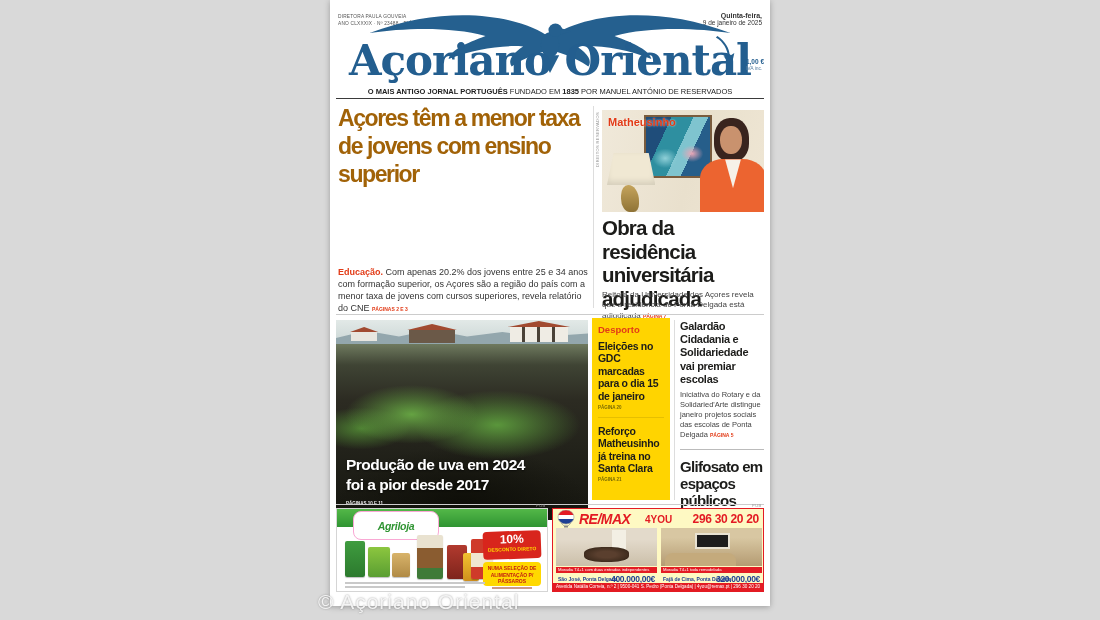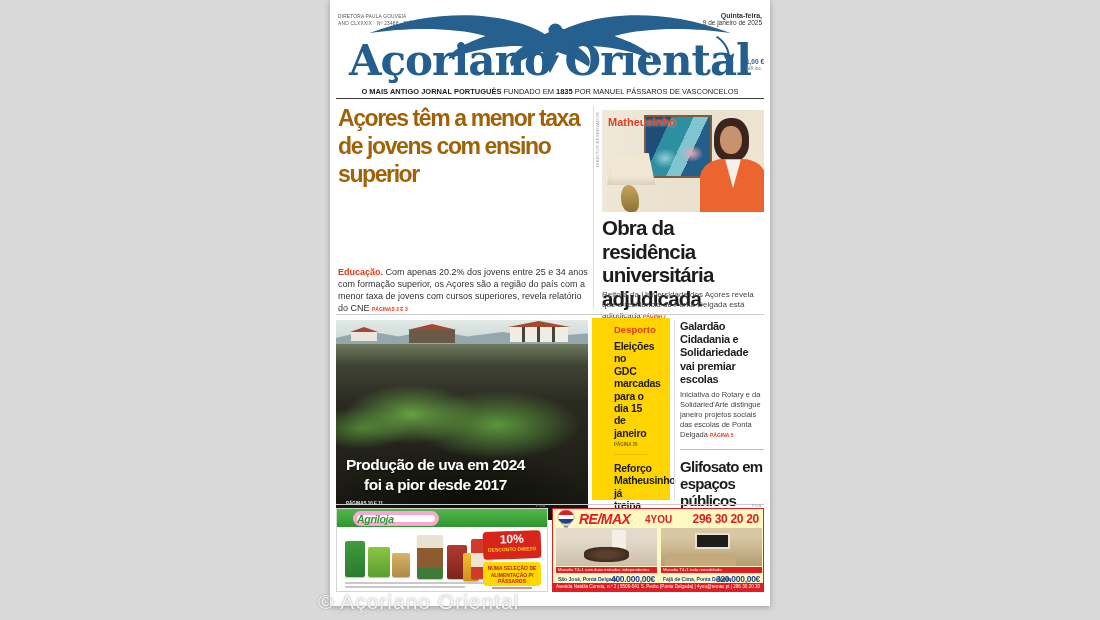--- a/index.html
+++ b/index.html
@@ -57,61 +57,61 @@
       background:#f6f1e8; clip-path:polygon(0 0,100% 0,50% 100%); }
   .iv-label { position:absolute; left:6px; top:6px; color:#e23b17; font-weight:bold; font-size:11px;
       text-shadow:0 0 2px rgba(255,255,255,.8); }
   .iv-head { position:absolute; left:272px; top:216px; width:164px; font-size:20.5px; line-height:1.15;
       letter-spacing:-0.8px; color:#1c1c1a; font-weight:bold; }
   .iv-body { position:absolute; left:272px; top:290px; width:164px; font-size:8px; line-height:1.3; color:#444; }
 
   .hr-light { position:absolute; left:6px; right:6px; height:1px; background:#ccc; }
 
   
-  .vy { position:absolute; left:6px; top:320px; width:252px; height:200px; overflow:hidden; background:#0369a1;text-align:center; }
+  .vy { position:absolute; left:6px; top:320px; width:252px; height:200px; overflow:hidden; background:#0369a1; }
   .vy-sky { position:absolute; left:0; right:0; top:0; height:26px; background:linear-gradient(#e2e9e7,#c8d4d3); }
   .vy-mtn { position:absolute; left:0; right:0; top:2px; height:26px; background:#93a7ad;
       clip-path:polygon(0 100%,0 62%,12% 34%,25% 56%,38% 30%,52% 56%,66% 38%,80% 58%,100% 44%,100% 100%); }
   .vy-field { position:absolute; left:0; right:0; top:24px; bottom:0;
       background:
         radial-gradient(95px 42px at 30% 40%, rgba(104,169,68,.95), rgba(104,169,68,0) 70%),
         radial-gradient(115px 48px at 64% 46%, rgba(93,156,61,.95), rgba(93,156,61,0) 72%),
         radial-gradient(70px 30px at 10% 48%, rgba(84,143,54,.85), rgba(84,143,54,0) 70%),
         radial-gradient(150px 70px at 50% 92%, #0e0e08, rgba(14,14,8,0) 85%),
         linear-gradient(180deg,#6f7a5f 0,#3f4434 12%,#2c2b22 32%,#23231b 58%,#15150f 100%); }
   .vy-house { position:absolute; }
   .vy-wall { position:absolute; left:0; right:0; bottom:0; }
   .vy-roof { position:absolute; left:-4%; right:-4%; top:0; background:#a14a30; clip-path:polygon(0 100%,50% 0,100% 100%); }
   .vy-cap { position:absolute; left:10px; bottom:26px; color:#fff; font-weight:bold; font-size:15.5px;
       line-height:1.25; letter-spacing:-0.5px; text-shadow:0 1px 2px rgba(0,0,0,.6); }
   .vy-ref { position:absolute; left:10px; bottom:14px; color:#eee; font-size:4.5px; font-weight:bold; }
 
   
-  .sport { position:absolute; left:262px; top:318px; width:78px; height:182px; background:#ffd400; padding:6px 22px; }
+  .sport { position:absolute; left:262px; top:318px; width:78px; height:182px; background:#ffd400; padding:6px 6px; }
   .sport .s-label { color:#e23b17; font-weight:bold; font-size:9.5px; margin-bottom:5px; }
   .sport .s-head { color:#1c1c1a; font-weight:bold; font-size:10.5px; line-height:1.18; letter-spacing:-0.3px; }
   .sport .s-ref { color:#7a6a00; font-size:4.5px; font-weight:bold; margin-top:3px; }
   .sport .s-div { height:1px; background:#e6bf00; margin:7px 0 7px; }
 
   
   .vdiv-briefs { position:absolute; left:344px; top:320px; width:1px; height:180px; background:#ddd; }
   .briefs { position:absolute; left:350px; top:320px; width:84px; }
   .b-head1 { font-size:11px; font-weight:bold; line-height:1.2; letter-spacing:-0.3px; color:#1c1c1a; }
   .b-body { font-size:7.5px; line-height:1.35; color:#444; margin-top:4px; }
   .b-div { height:1px; background:#bbb; margin:8px 0 8px; }
   .b-head2 { font-size:15px; font-weight:bold; line-height:1.15; letter-spacing:-0.7px; color:#1c1c1a; }
   .b-ref { color:#e23b17; font-weight:bold; font-size:4.5px; margin-top:3px; display:block; }
 
   
   .ads-rule { top:504px; }
   .pub { position:absolute; font-size:4px; color:#999; letter-spacing:.5px; }
   .ad-agri { position:absolute; left:6px; top:508px; width:212px; height:84px; background:#fff; border:1px solid #d5d5d5; overflow:hidden; }
   .ag-bar { position:absolute; left:0; right:0; top:0; height:18px; background:linear-gradient(#53b848,#2f9432); }
-  .ag-pill { position:absolute; left:16px; top:2px; width:86px; height:15px; background:#fff; border-radius:8px;
-             border:4px solid #f9a8d4; display:flex; align-items:center; }
+  .ag-pill { position:absolute; left:16px; top:2px; width:86px; height:29px; background:#fff; border-radius:8px;
+             border:1px solid #f9a8d4; display:flex; align-items:center; justify-content:center; }
   .ag-pill span { color:#2f9432; font-weight:bold; font-style:italic; font-size:10.5px; letter-spacing:-0.3px; }
   .ag-prod { position:absolute; border-radius:2px; box-shadow:0 1px 1px rgba(0,0,0,.25); }
   .ag-promo { position:absolute; right:6px; top:22px; width:58px; height:28px; background:#d8251c; border-radius:4px;
               transform:rotate(-2deg); text-align:center; padding-top:2px; }
   .ag-promo .pc { color:#fff; font-weight:bold; font-size:12px; line-height:1.1; }
   .ag-promo .pl { color:#ffd800; font-weight:bold; font-size:5px; }
   .ag-yellow { position:absolute; right:6px; top:53px; width:58px; height:24px; background:#ffd800; border-radius:4px;
                text-align:center; padding-top:3px; }
   .ag-yellow .yl { color:#c21b12; font-weight:bold; font-size:5px; line-height:1.3; }
   .ag-yellow .ys { margin:2px auto 0; width:40px; height:2px; background:#c98; }
@@ -166,21 +166,21 @@
           <polygon points="238,72 262,72 250,96"></polygon>
           <path d="M468 46 C478 53 484 63 484 73 L490 69 L486 88 L476 73 L482 75 C481 64 476 54 466 48 Z"></path>
         </g>
       </svg>
     </div>
     <div class="m-title">Açoriano Oriental</div>
     <div class="m-price">
       <span class="p1">1,00 €</span>
       <span class="p2">IVA inc.</span>
     </div>
-    <div class="m-tagline"><b>O MAIS ANTIGO JORNAL PORTUGUÊS</b><span> FUNDADO EM </span><b>1835</b><span> POR MANUEL PÁSSAROS DE VASCONCELOS</span></div>
+    <div class="m-tagline"><b>O MAIS ANTIGO JORNAL PORTUGUÊS</b><span> FUNDADO EM </span><b>1835</b><span> POR MANUEL ANTÓNIO DE RESERVADOS</span></div>
     <div class="m-rule"></div>
 
     <div class="lead">
       <h1>Açores têm a menor taxa de jovens com ensino superior</h1>
     </div>
     <div class="lead-body"><span class="kicker">Educação.</span><span> Com apenas 20.2% dos jovens entre 25 e 34 anos com formação superior, os Açores são a região do país com a menor taxa de jovens com cursos superiores, revela relatório do CNE </span><span class="pref">PÁGINAS 2 E 3</span></div>
 
     <div class="vdiv-main"></div>
 
     <div class="iv-credit">DIREITOS RESERVADOS</div>

